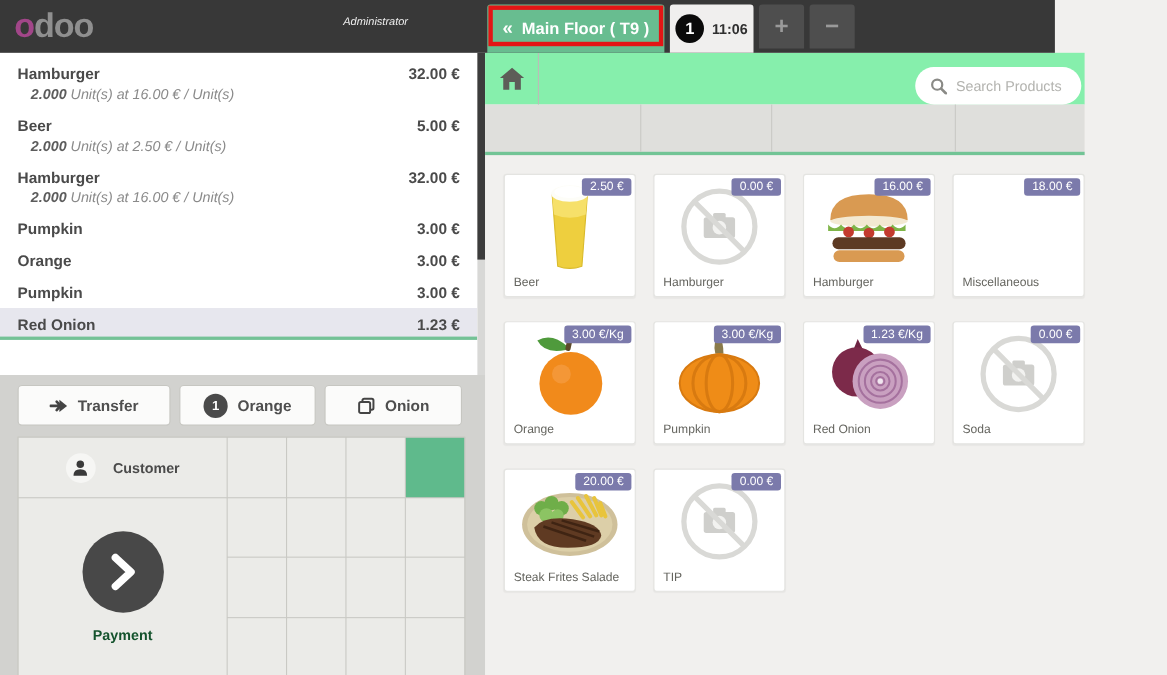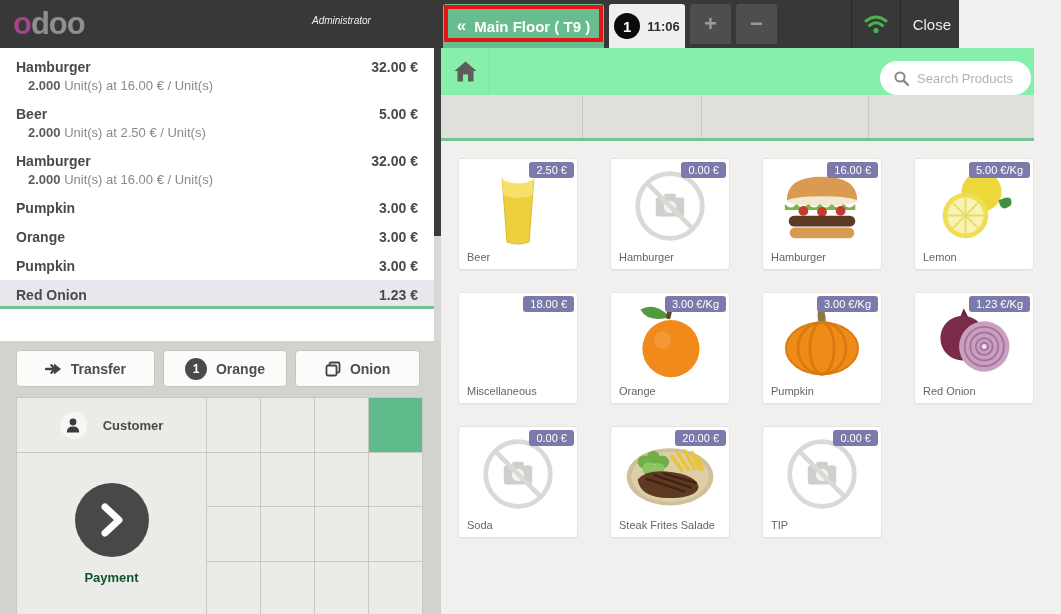--- a/index.html
+++ b/index.html
@@ -33,21 +33,21 @@
   
   .main { position:absolute; top:48px; left:0; right:0; bottom:0; display:flex; }
   .left { position:relative; width:441px; height:100%; background:#d2d2cf; }
   .right { position:relative; flex:1; height:100%; background:#f1f0ee; }
 
   
   .order-wrap { position:relative; width:441px; height:293px; background:#ffffff; }
   .order-list { width:434px; height:293px; overflow:hidden; padding-top:4px; }
   .oline { padding:7px 16px 6px 16px; cursor:pointer; }
   .oline .l1 { display:flex; justify-content:space-between; font-size:14px; font-weight:bold; color:#4a4a4a; }
-  .oline .l2 { margin-top:3px; padding-left:12px; font-size:13px; color:#8a8a8a; }
+  .oline .l2 { margin-top:3px; padding-left:12px; font-size:13px; color:#8a8a8a;font-style:italic; }
   .oline .l2 b { color:#5c5c5c; }
   .oline.selected { background:#e7e7ee; border-bottom:3px solid #74c296; padding-bottom:3px; }
   .scrollbar { position:absolute; right:0; top:0; width:7px; height:293px; background:#d8d8d6; }
   .scrollbar .thumb { width:7px; height:188px; background:#3c3c3c; }
 
   
   .pane-bottom { position:absolute; left:0; top:293px; width:441px; bottom:0; background:#d2d2cf; }
   .act-row { display:flex; gap:8px; margin:9px 21px 0 16px; }
   .act { display:flex; align-items:center; justify-content:center; gap:9px; height:37px; background:#fbfbfa;
          border:1px solid #c6c6c1; border-radius:4px; font-family:inherit; font-size:14px; font-weight:600; color:#4e4e4e; cursor:pointer; }
@@ -77,21 +77,21 @@
   .search { margin-left:auto; margin-right:3px; width:151px; height:34px; background:#fff; border-radius:17px;
             display:flex; align-items:center; gap:8px; padding-left:14px; }
   .search input { border:none; outline:none; background:transparent; width:112px; font-family:inherit; font-size:13px; color:#6a6a6a; }
   .search input::placeholder { color:#b3b3af; }
 
   .cats { height:46px; background:#dfdfdc; border-bottom:3px solid #72c495; display:flex; }
   .cat { display:flex; align-items:center; padding-left:24px; font-size:14px; color:#555; border-right:1px solid #c9c9c5; cursor:pointer; }
   .cat:nth-child(1){ width:142px; } .cat:nth-child(2){ width:119px; } .cat:nth-child(3){ width:167px; }
   .cat:nth-child(4){ flex:1; border-right:none; }
 
-  .grid { padding:17px 0 0 17px; display:grid; grid-template-columns:repeat(4,120px); gap:22px 32px; }
+  .grid { padding:17px 0 0 17px; display:grid; grid-template-columns:repeat(4,120px); gap:22px 16px; }
   .card { position:relative; width:120px; height:112px; background:#fff; border:1px solid #e4e4e1; border-radius:3px;
           box-shadow:0 1px 1px rgba(0,0,0,0.04); cursor:pointer; }
   .price-tag { position:absolute; top:3px; right:3px; background:#7b7aab; color:#fff; font-size:11px; padding:2px 7px;
                border-radius:3px; z-index:2; }
   .pimg { position:absolute; top:3px; left:0; width:100%; height:88px; display:flex; align-items:center; justify-content:center; }
   .pname { position:absolute; left:8px; bottom:6px; font-size:11px; color:#65655f; }
 </style>
 </head>
 <body>
 
@@ -108,32 +108,20 @@
         <span>Main Floor ( T9 )</span>
       </div>
       <div class="order-tab">
         <span class="ordnum">1</span>
         <span class="ordtime">11:06</span>
       </div>
       <div class="tab-btn">+</div>
       <div class="tab-btn">−</div>
     </div>
 
-    <div class="status">
-      <div class="sep"></div>
-      <div class="wifi">
-        <svg width="24" height="20" viewBox="0 0 24 20">
-          <path d="M2 7 Q12 -1 22 7" fill="none" stroke="#4caf50" stroke-width="3" stroke-linecap="round"></path>
-          <path d="M5.5 11.5 Q12 6 18.5 11.5" fill="none" stroke="#4caf50" stroke-width="3" stroke-linecap="round"></path>
-          <circle cx="12" cy="16.5" r="2.6" fill="#4caf50"></circle>
-        </svg>
-      </div>
-      <div class="sep"></div>
-      <div class="close-btn">Close</div>
-    </div>
   </header>
 
   <div class="main">
 
     <aside class="left">
       <div class="order-wrap">
         <div class="order-list" id="order-list">
             <div class="oline">
     <div class="l1">
       <span class="lname">Hamburger</span>
@@ -306,38 +294,20 @@
                 <ellipse cx="45" cy="31" rx="36" ry="5" fill="#f3e9d2"></ellipse>
                 <path d="M7 34 q6 7 12 0 q6 7 12 0 q6 7 12 0 q6 7 12 0 q6 7 12 0 q6 7 12 0 l0 6 l-72 0 Z" fill="#7fb548"></path>
                 <circle cx="26" cy="41" r="5" fill="#c23b2e"></circle>
                 <circle cx="45" cy="42" r="5" fill="#c23b2e"></circle>
                 <circle cx="64" cy="41" r="5" fill="#c23b2e"></circle>
                 <rect x="11" y="46" width="68" height="11" rx="5.5" fill="#5d3a23"></rect>
                 <rect x="12" y="58" width="66" height="11" rx="5.5" fill="#d99a52"></rect>
               </svg>
             </div>
     <div class="pname">Hamburger</div>
-  </div>
-          <div class="card">
-    <span class="price-tag">5.00 €/Kg</span>
-    <div class="pimg">
-              <svg width="80" height="76" viewBox="0 0 84 80">
-                <circle cx="50" cy="25" r="21" fill="#ecd83a"></circle>
-                <path d="M68 34 q16 -8 13 5 q-11 9 -13 -5" fill="#3f9140"></path>
-                <circle cx="33" cy="50" r="24" fill="#eede52"></circle>
-                <circle cx="33" cy="50" r="19" fill="#f8f3b0"></circle>
-                <g stroke="#e8dc6a" stroke-width="2">
-                  <line x1="33" y1="31" x2="33" y2="69"></line>
-                  <line x1="14" y1="50" x2="52" y2="50"></line>
-                  <line x1="20" y1="37" x2="46" y2="63"></line>
-                  <line x1="46" y1="37" x2="20" y2="63"></line>
-                </g>
-              </svg>
-            </div>
-    <div class="pname">Lemon</div>
   </div>
           <div class="card">
     <span class="price-tag">18.00 €</span>
     <div class="pname">Miscellaneous</div>
   </div>
           <div class="card">
     <span class="price-tag">3.00 €/Kg</span>
     <div class="pimg">
               <svg width="80" height="80" viewBox="0 0 84 84">
                 <path d="M40 16 q-15 -14 -29 -6 q7 13 27 9" fill="#4f9a3c"></path>

